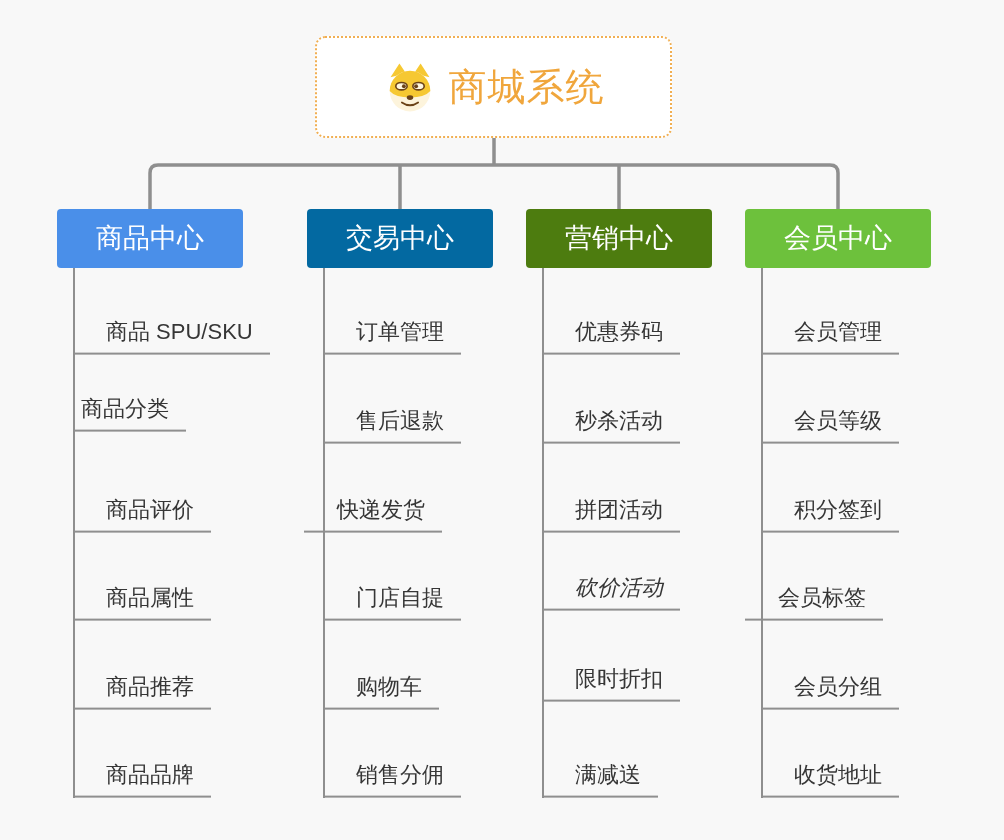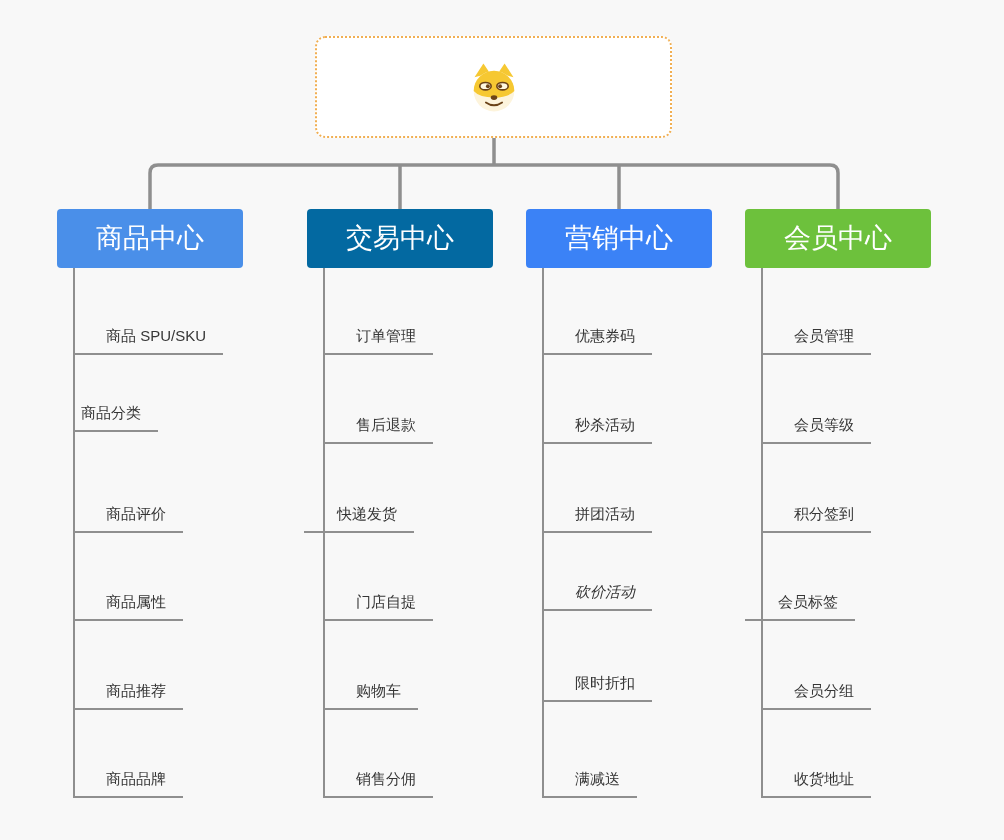--- a/index.html
+++ b/index.html
@@ -30,21 +30,21 @@
     cursor:pointer;
   }
   .rail{
     position:absolute;width:2px;background:#8F8F8F;
   }
   .leaf{
     position:absolute;
     transform:translateY(-100%);
     border-bottom:2px solid #8F8F8F;
     padding:0 17px 8px 33px;
-    font-size:15px;color:#363636;line-height:1.2;
+    font-size:22px;color:#363636;line-height:1.2;
     white-space:nowrap;cursor:pointer;
   }
 </style>
 </head>
 <body>
 
 <div class="canvas">
 
   <svg id="connectors" width="1004" height="840" viewBox="0 0 1004 840">
     <g fill="none" stroke-width="3.5">
@@ -63,40 +63,41 @@
         <circle cx="32" cy="37" r="25" fill="#FDF4DC"></circle>
         <path d="M7,37 a25,25 0 0 1 50,0 q-7,8 -25,8 q-18,0 -25,-8 z" fill="#F6C832"></path>
         <ellipse cx="21.5" cy="31" rx="7" ry="4.6" fill="#FFF8E0" stroke="#6B4318" stroke-width="2"></ellipse>
         <ellipse cx="42.5" cy="31" rx="7" ry="4.6" fill="#FFF8E0" stroke="#6B4318" stroke-width="2"></ellipse>
         <circle cx="24.5" cy="31" r="2.4" fill="#6B4318"></circle>
         <circle cx="39.5" cy="31" r="2.4" fill="#6B4318"></circle>
         <ellipse cx="32" cy="45" rx="4" ry="3" fill="#6B4318"></ellipse>
         <path d="M22,51 q10,7 20,0" stroke="#6B4318" stroke-width="2.2" fill="none" stroke-linecap="round"></path>
       </svg>
     </span>
+    <span class="root-title">商城系统</span>
   </div>
 
   <div id="branches">
       <div class="branch-node" style="left: 57px; background: rgb(74, 143, 233);">商品中心</div>
       <div class="rail" style="left: 73px; top: 268px; height: 530px; background: rgb(143, 143, 143);"></div>
       <div class="leaf" style="left: 73px; top: 355px; border-bottom-color: rgb(143, 143, 143);">商品 SPU/SKU</div>
       <div class="leaf" style="left: 73px; top: 432px; border-bottom-color: rgb(143, 143, 143); padding-left: 8px;">商品分类</div>
       <div class="leaf" style="left: 73px; top: 533px; border-bottom-color: rgb(143, 143, 143);">商品评价</div>
       <div class="leaf" style="left: 73px; top: 621px; border-bottom-color: rgb(143, 143, 143);">商品属性</div>
       <div class="leaf" style="left: 73px; top: 710px; border-bottom-color: rgb(143, 143, 143);">商品推荐</div>
       <div class="leaf" style="left: 73px; top: 798px; border-bottom-color: rgb(143, 143, 143);">商品品牌</div>
       <div class="branch-node" style="left: 307px; background: #0369a1;">交易中心</div>
       <div class="rail" style="left: 323px; top: 268px; height: 530px; background: rgb(143, 143, 143);"></div>
       <div class="leaf" style="left: 323px; top: 355px; border-bottom-color: rgb(143, 143, 143);">订单管理</div>
       <div class="leaf" style="left: 323px; top: 444px; border-bottom-color: rgb(143, 143, 143);">售后退款</div>
       <div class="leaf" style="left: 304px; top: 533px; border-bottom-color: rgb(143, 143, 143); text-align: right;">快递发货</div>
       <div class="leaf" style="left: 323px; top: 621px; border-bottom-color: rgb(143, 143, 143);">门店自提</div>
       <div class="leaf" style="left: 323px; top: 710px; border-bottom-color: rgb(143, 143, 143);">购物车</div>
       <div class="leaf" style="left: 323px; top: 798px; border-bottom-color: rgb(143, 143, 143);">销售分佣</div>
-      <div class="branch-node" style="left: 526px; background: #3b82f6;">营销中心</div>
+      <div class="branch-node" style="left: 526px; background: #4d7c0f;">营销中心</div>
       <div class="rail" style="left: 542px; top: 268px; height: 530px; background: rgb(143, 143, 143);"></div>
       <div class="leaf" style="left: 542px; top: 355px; border-bottom-color: rgb(143, 143, 143);">优惠券码</div>
       <div class="leaf" style="left: 542px; top: 444px; border-bottom-color: rgb(143, 143, 143);">秒杀活动</div>
       <div class="leaf" style="left: 542px; top: 533px; border-bottom-color: rgb(143, 143, 143);">拼团活动</div>
       <div class="leaf" style="left: 542px; top: 611px; border-bottom-color: rgb(143, 143, 143); font-style: italic;">砍价活动</div>
       <div class="leaf" style="left: 542px; top: 702px; border-bottom-color: rgb(143, 143, 143);">限时折扣</div>
       <div class="leaf" style="left: 542px; top: 798px; border-bottom-color: rgb(143, 143, 143);">满减送</div>
       <div class="branch-node" style="left: 745px; background: rgb(109, 193, 60);">会员中心</div>
       <div class="rail" style="left: 761px; top: 268px; height: 530px; background: rgb(143, 143, 143);"></div>
       <div class="leaf" style="left: 761px; top: 355px; border-bottom-color: rgb(143, 143, 143);">会员管理</div>

